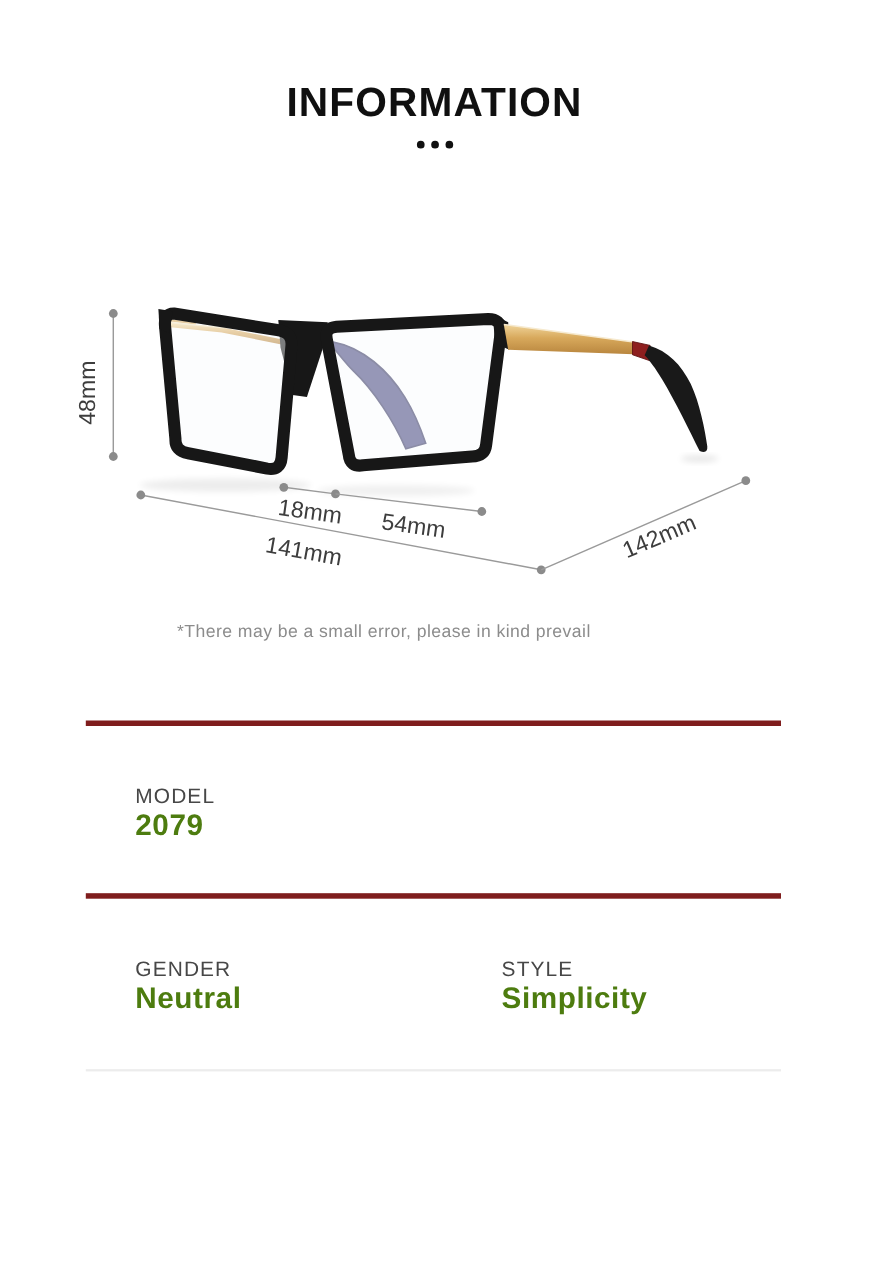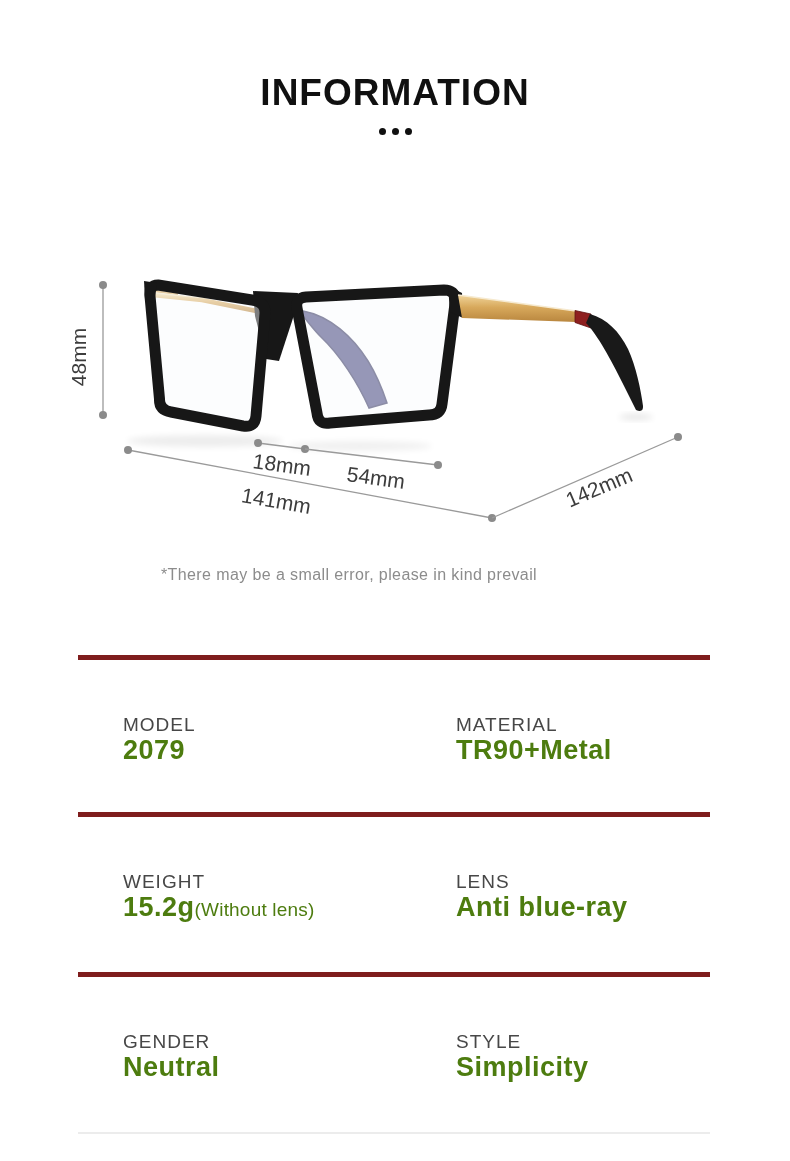--- a/index.html
+++ b/index.html
@@ -174,36 +174,22 @@
 
   <div class="note">*There may be a small error, please in kind prevail</div>
 
   <div class="specs">
 
     <div class="spec-row">
       <div class="spec-cell cell-left">
         <div class="spec-label">MODEL</div>
         <div class="spec-value">2079</div>
       </div>
-      <div class="spec-cell cell-right">
-        <div class="spec-label">MATERIAL</div>
-        <div class="spec-value">TR90+Metal</div>
-      </div>
     </div>
 
-    <div class="spec-row" style="height:155px">
-      <div class="spec-cell cell-left">
-        <div class="spec-label">WEIGHT</div>
-        <div class="spec-value"><span>15.2g</span><span class="value-note">(Without lens)</span></div>
-      </div>
-      <div class="spec-cell cell-right">
-        <div class="spec-label">LENS</div>
-        <div class="spec-value">Anti blue-ray</div>
-      </div>
-    </div>
 
     <div class="spec-row" style="height:155px">
       <div class="spec-cell cell-right">
         <div class="spec-label">STYLE</div>
         <div class="spec-value">Simplicity</div>
       </div>
       <div class="spec-cell cell-left">
         <div class="spec-label">GENDER</div>
         <div class="spec-value">Neutral</div>
       </div>

